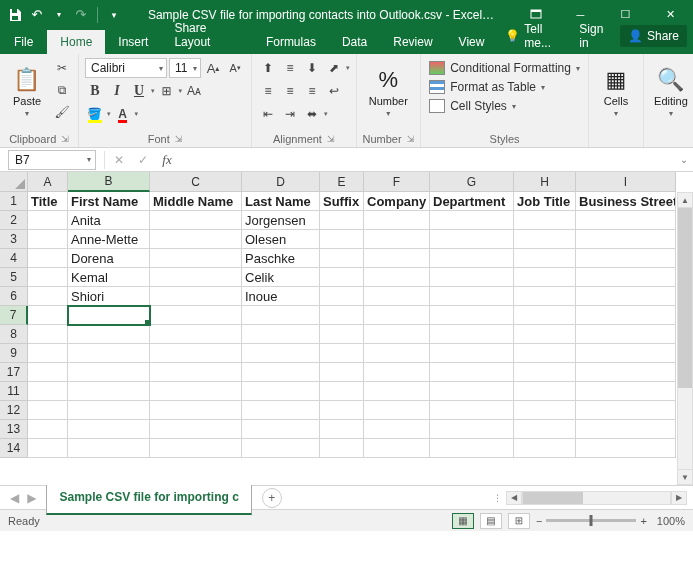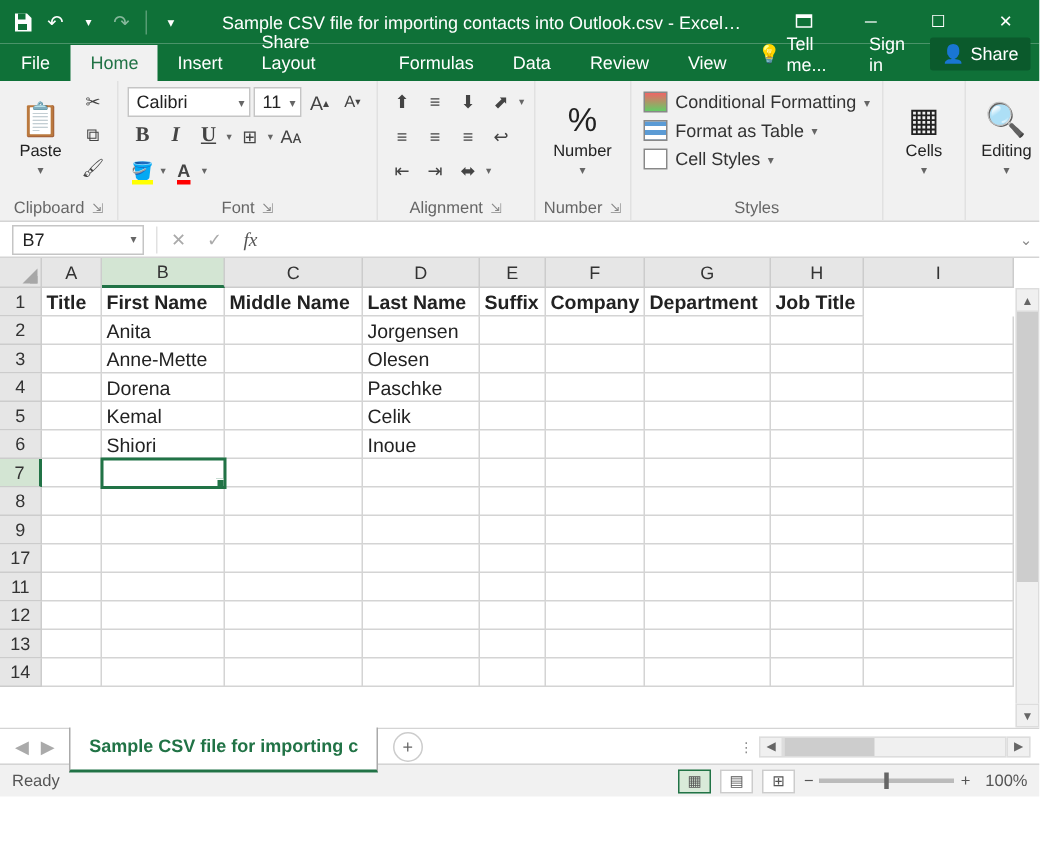--- a/index.html
+++ b/index.html
@@ -326,20 +326,21 @@
       <div class="grow">
         <div class="rowhdr">1</div>
         <div class="cell hdr" style="width: 40px;">Title</div>
         <div class="cell hdr" style="width: 82px;">First Name</div>
         <div class="cell hdr" style="width: 92px;">Middle Name</div>
         <div class="cell hdr" style="width: 78px;">Last Name</div>
         <div class="cell hdr" style="width: 44px;">Suffix</div>
         <div class="cell hdr" style="width: 66px;">Company</div>
         <div class="cell hdr" style="width: 84px;">Department</div>
         <div class="cell hdr" style="width: 62px;">Job Title</div>
+        <div class="cell hdr" style="width: 100px;">Business Street</div>
       </div>
       <div class="grow">
         <div class="rowhdr">2</div>
         <div class="cell" style="width: 40px;"></div>
         <div class="cell" style="width: 82px;">Anita</div>
         <div class="cell" style="width: 92px;"></div>
         <div class="cell" style="width: 78px;">Jorgensen</div>
         <div class="cell" style="width: 44px;"></div>
         <div class="cell" style="width: 66px;"></div>
         <div class="cell" style="width: 84px;"></div>

